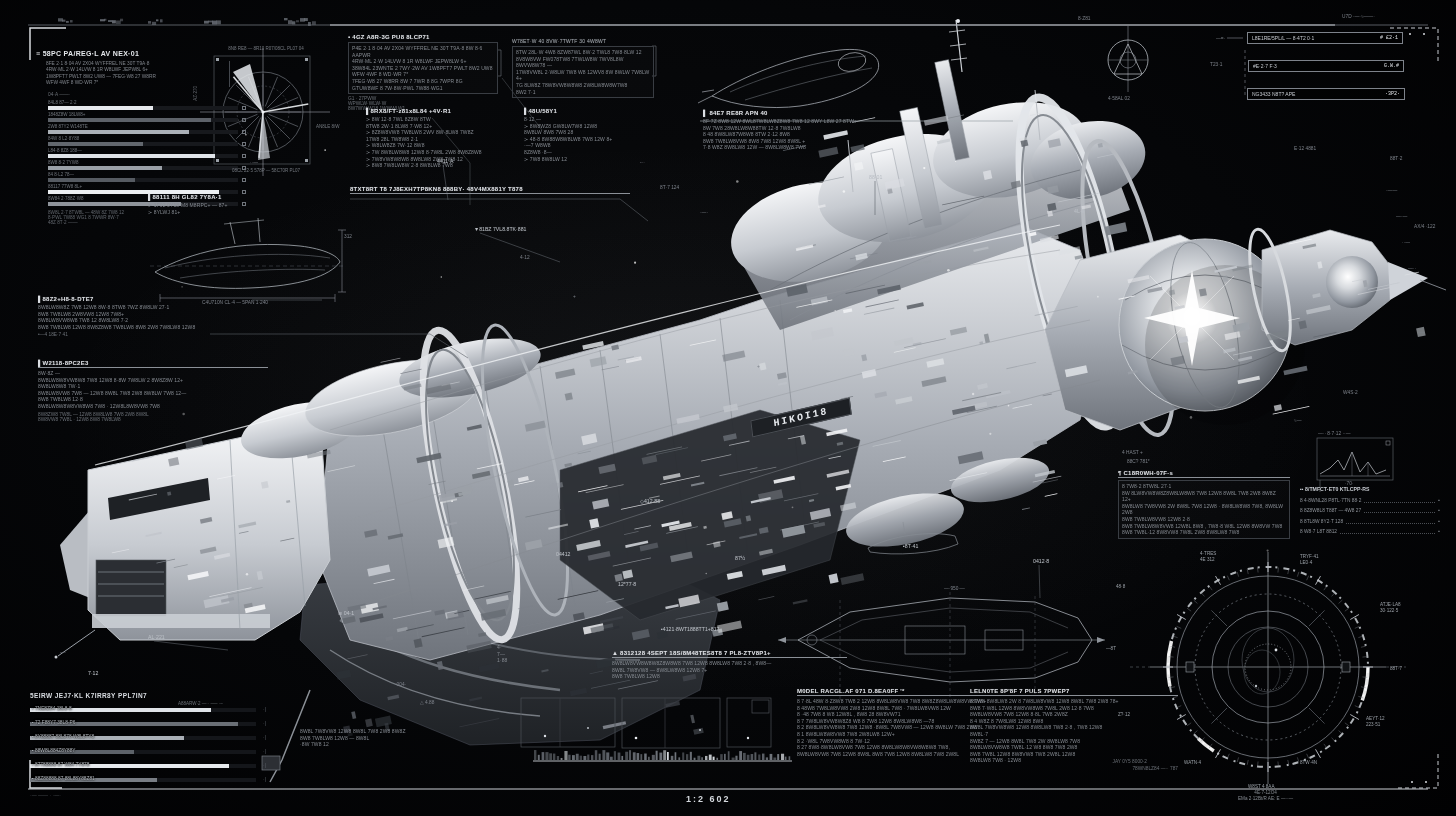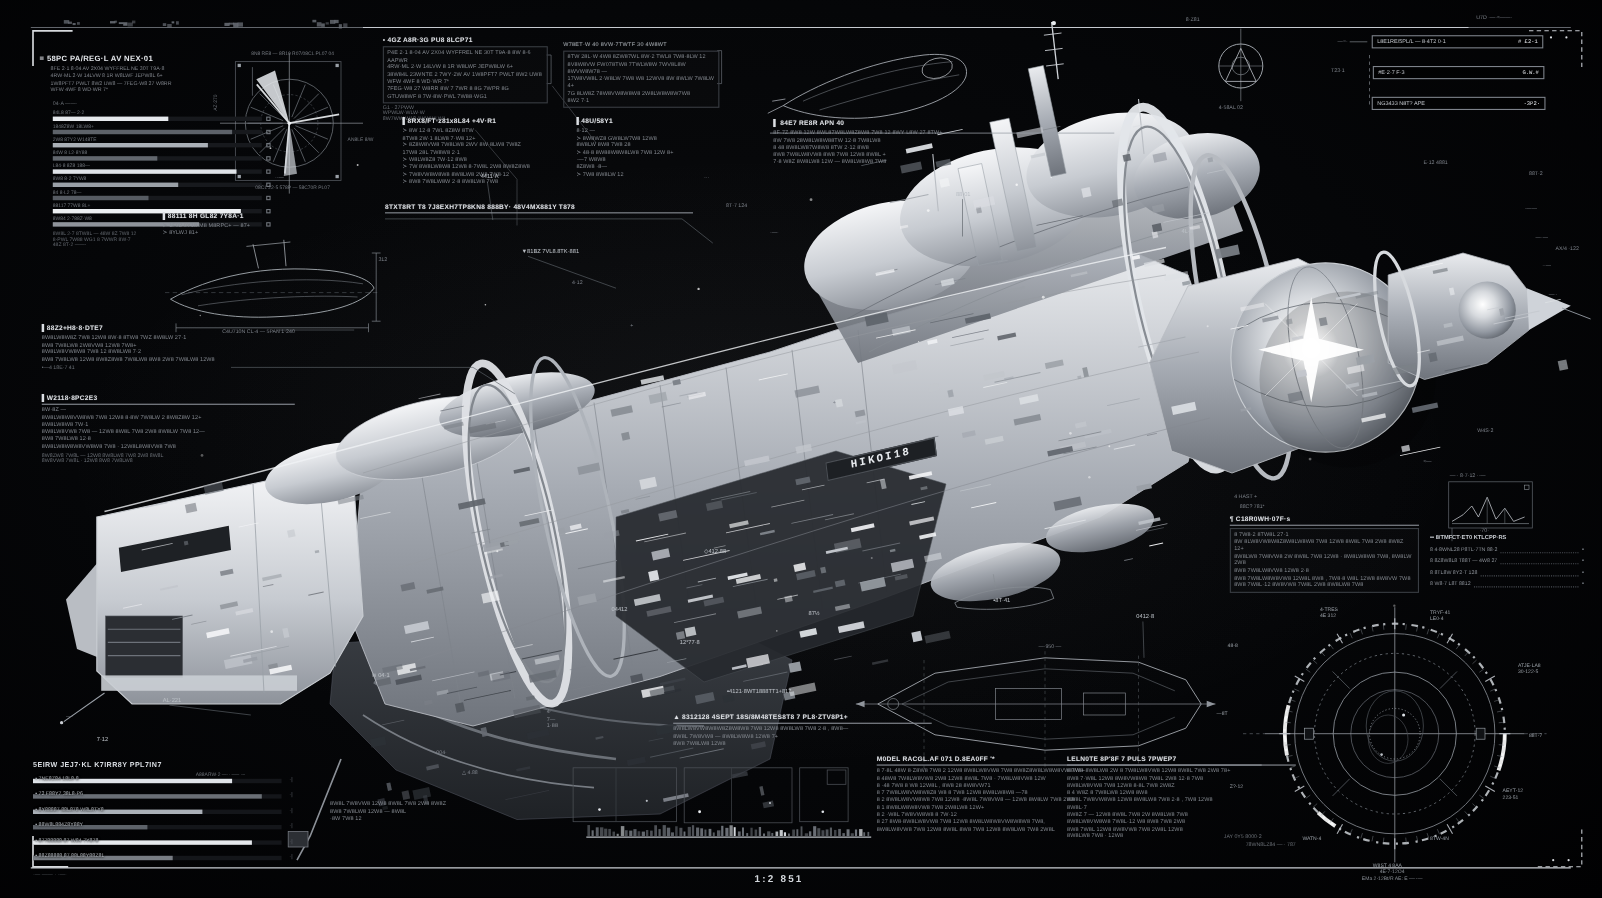--- a/index.html
+++ b/index.html
@@ -1429,19 +1429,19 @@
           <div class="bb-track">
             <div class="bb-fill" style="width: 56%; background: rgb(120, 125, 132);"></div>
           </div>
           <div class="bb-end">·|</div>
         </div>
       </div>
   </div>
 
   <div id="hull-mark">HIKOI18</div>
 
-  <div id="footer-scale">1:2 851</div>
+  <div id="footer-scale">1:2 602</div>
   <div id="footer-right">4E·7-12O4
 EMa 2·12Bt/R AE: E —··—</div>
   <div id="footer-left">·— —— · ·—·</div>
 </div>
 
 </div>
 
 </body></html>

